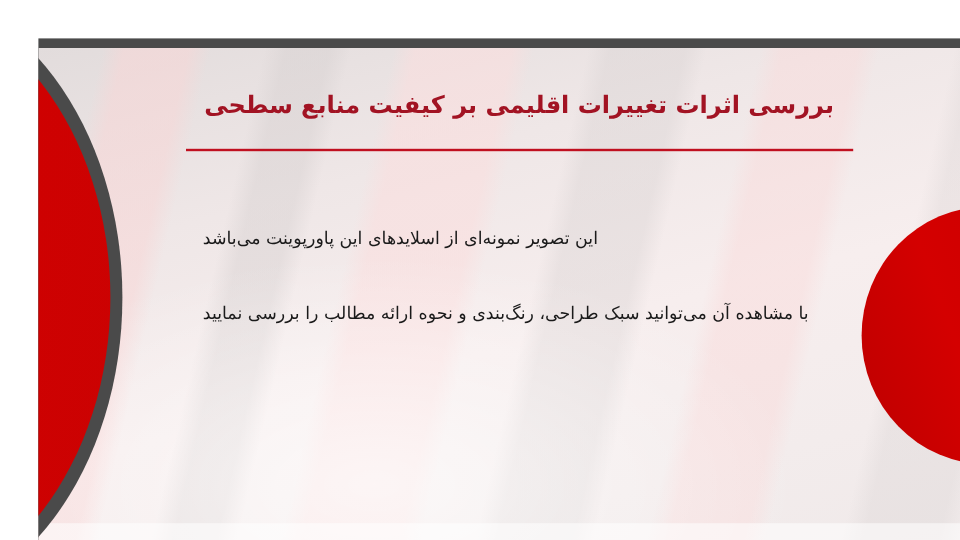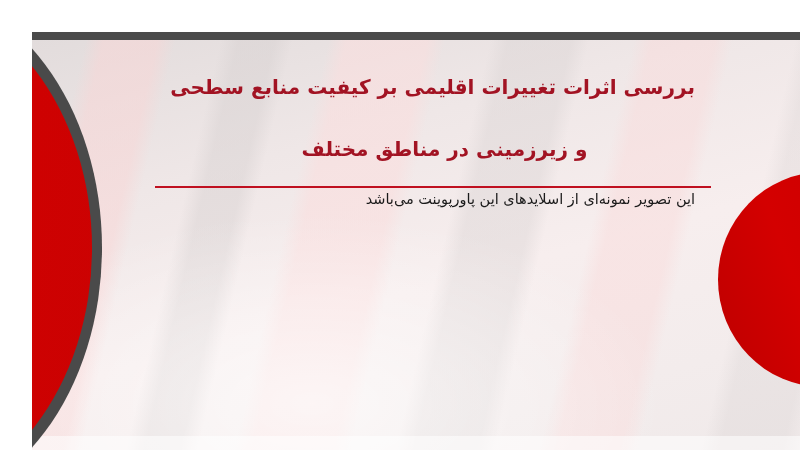--- a/index.html
+++ b/index.html
@@ -113,24 +113,24 @@
   .title-rule {
     margin:6px auto 0 auto;
     width:556px;
     height:0;
     border-top:2px solid #c01020;
   }
 
   
   .body-block {
     position:absolute;
-    left:95px; top:120px;
+    left:105px; top:120px;
     width:600px;
     direction:rtl;
-    text-align:right;
+    text-align:left;
     z-index:6;
   }
   .body-line {
     font-family:"DejaVu Sans", sans-serif;
     font-size:14.5px;
     color:#1a1a1a;
     line-height:2.15;
     white-space:nowrap;
   }
 
@@ -157,22 +157,22 @@
   <div class="panel">
     <div class="panel-hairline"></div>
   </div>
 
   <div class="left-arc-shadow"></div>
   <div class="left-red-ellipse"></div>
   <div class="right-red-arc"></div>
 
   <div class="title-block">
     <div class="title-line">بررسی اثرات تغییرات اقلیمی بر کیفیت منابع سطحی</div>
-    <div class="title-line">و زیرزمینی در مناطق مختلف</div>
     <div class="title-rule"></div>
   </div>
 
   <div class="body-block">
     <div class="body-line">این تصویر نمونه‌ای از اسلایدهای این پاورپوینت می‌باشد</div>
+    <div class="body-line">با مشاهده آن می‌توانید سبک طراحی، رنگ‌بندی و نحوه ارائه مطالب را بررسی نمایید</div>
   </div>
 
   <div class="bottom-band"></div>
 </div>
 
 </body></html>

